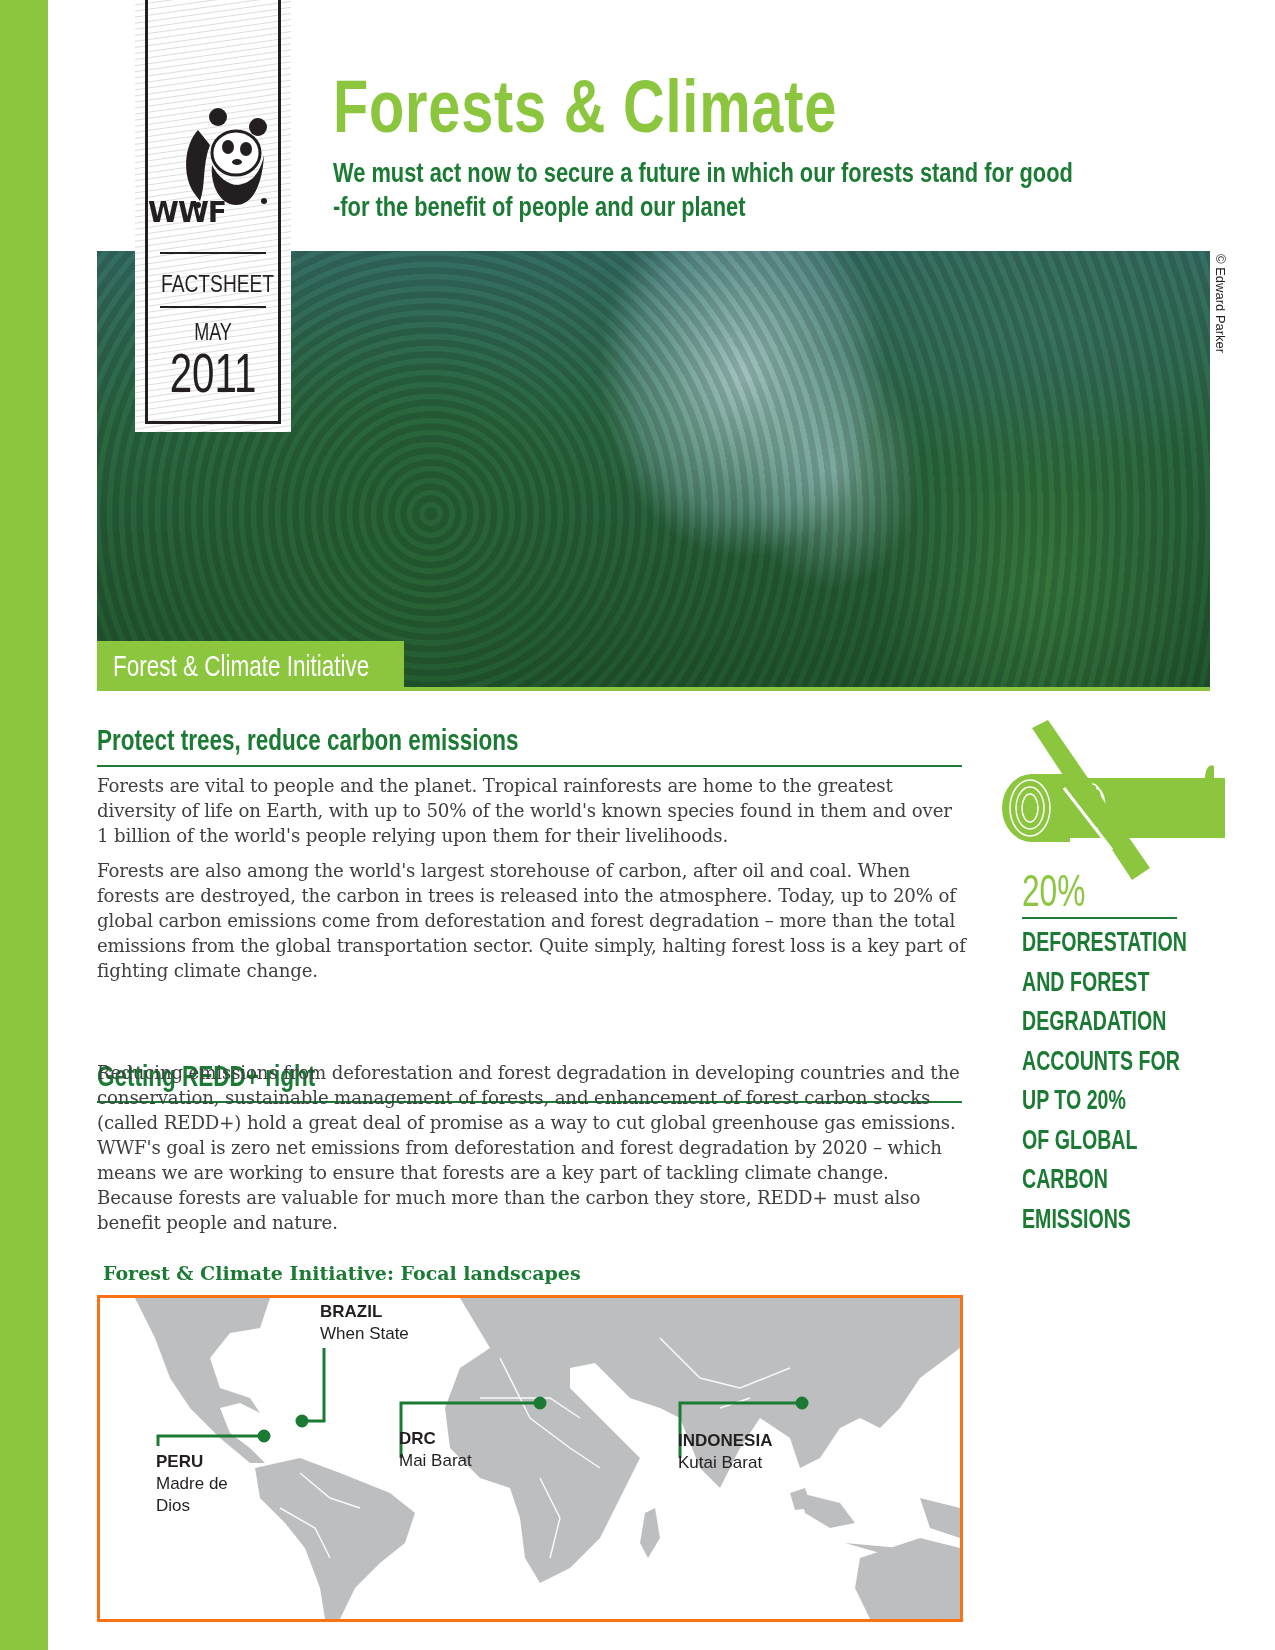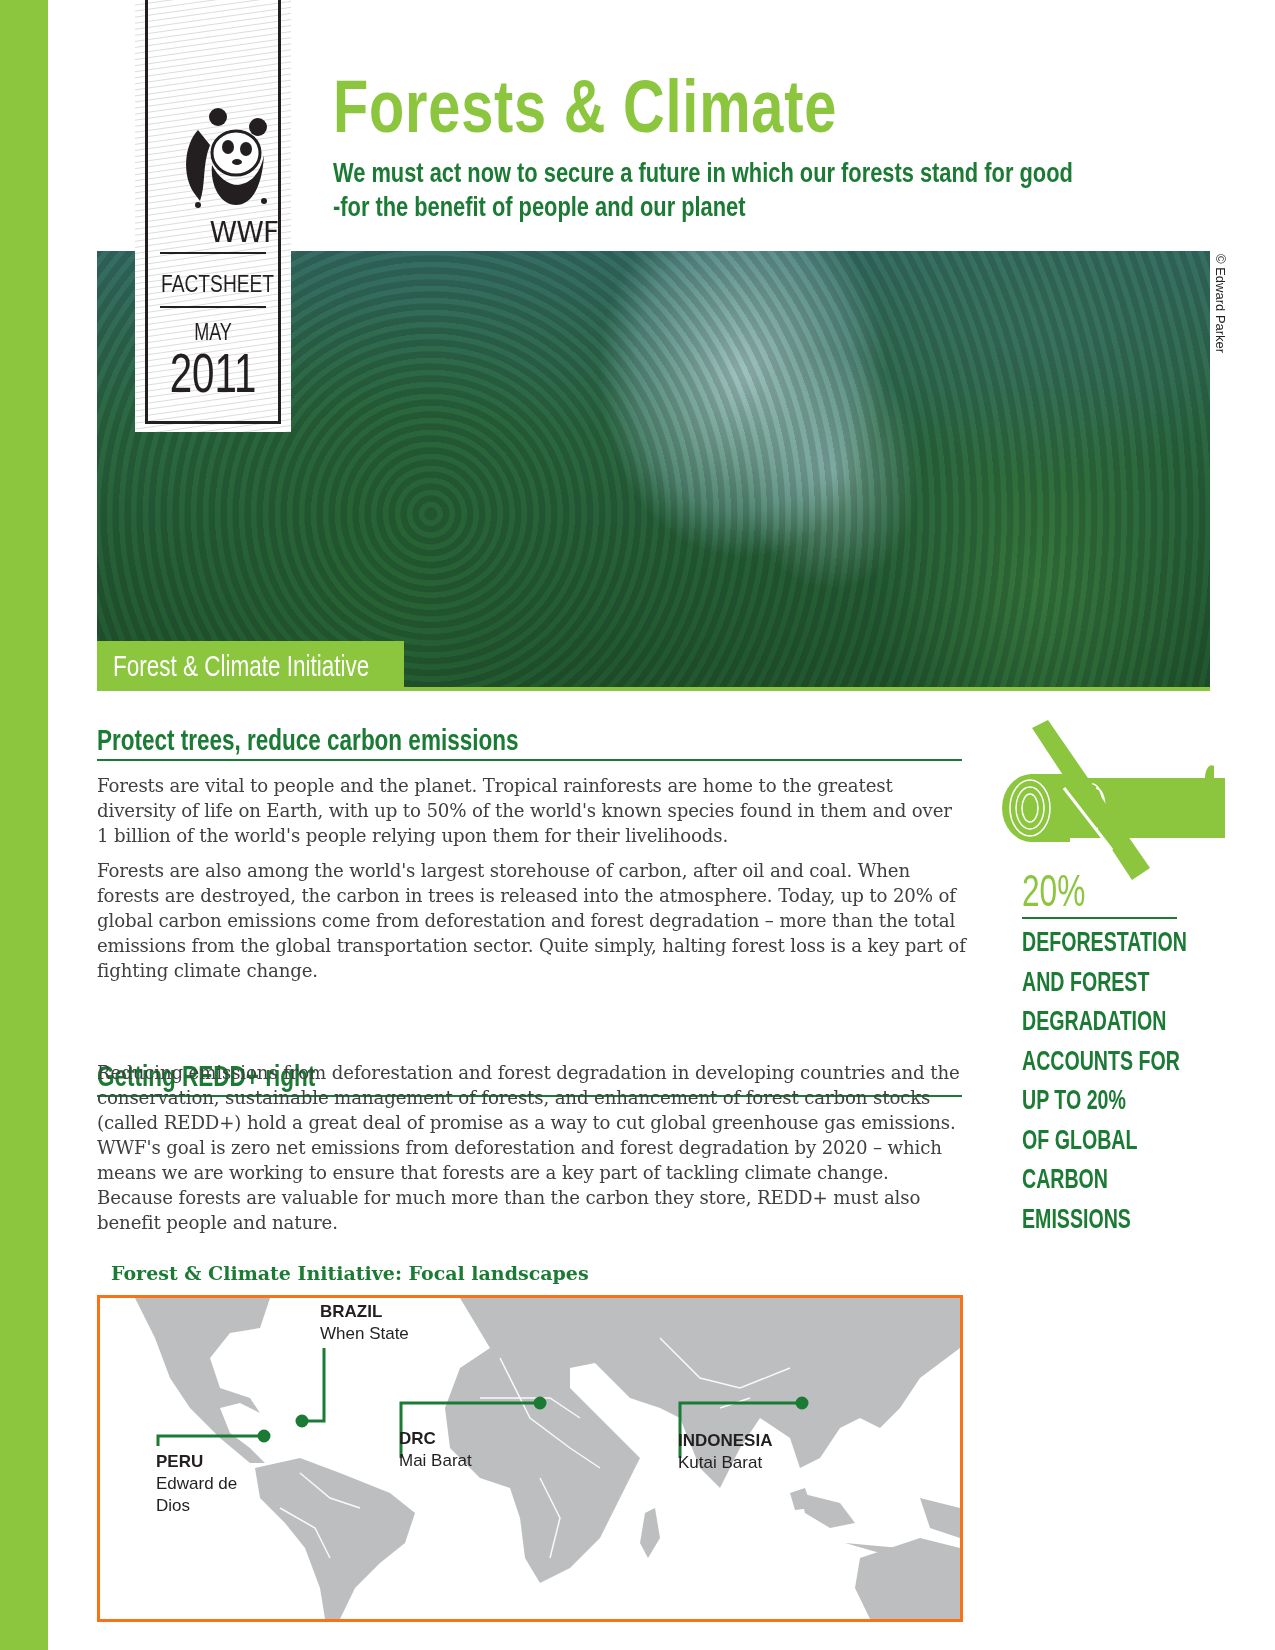--- a/index.html
+++ b/index.html
@@ -6,21 +6,21 @@
   html, body { width: 1275px; height: 1650px; background: #ffffff; overflow: hidden; }
   body { position: relative; font-family: "DejaVu Serif", serif; color: #231f20; }
 
   .green-bar { position: absolute; left: 0; top: 0; width: 48px; height: 1650px; background: #8cc63f; }
 
   
   .wwf-tag { position: absolute; left: 135px; top: 0; width: 156px; height: 432px; z-index: 5;
     background: repeating-linear-gradient(172deg, #ffffff 0px, #ffffff 4px, #dcdcdc 5px, #ffffff 6px); }
   .wwf-tag-inner { position: absolute; left: 10px; right: 10px; top: 0; bottom: 8px; border: 3px solid #231f20; border-top: none; }
   .panda { position: absolute; left: 32px; top: 105px; width: 90px; height: 105px; }
-  .wwf-word { position: absolute; left: 0; right: 0; top: 216px; text-align: right; font-family: "DejaVu Sans", sans-serif; font-weight: normal; font-size: 28px; letter-spacing: -1px; color: #231f20; }
+  .wwf-word { position: absolute; left: 0; right: 0; top: 196px; text-align: left; font-family: "DejaVu Sans", sans-serif; font-weight: bold; font-size: 28px; letter-spacing: -1px; color: #231f20; }
   .tag-rule { position: absolute; left: 12px; right: 12px; height: 2px; background: #231f20; }
   .factsheet { position: absolute; left: 0; right: 0; top: 270px; text-align: center; font-family: "Liberation Sans Narrow", "Liberation Sans", sans-serif; font-size: 24px; transform: scaleX(0.8); letter-spacing: 0; color: #231f20; }
   .may { position: absolute; left: 0; right: 0; top: 318px; text-align: center; font-family: "Liberation Sans", sans-serif; font-size: 24px; transform: scaleX(0.75); color: #231f20; }
   .year { position: absolute; left: 0; right: 0; top: 345px; text-align: center; font-family: "Liberation Sans", sans-serif; font-size: 56px; transform: scaleX(0.72); color: #231f20; line-height: 1; }
 
   
   .title { position: absolute; left: 333px; top: 64px; font-family: "Liberation Sans", sans-serif; font-size: 74px; color: #8cc63f; transform-origin: left top; transform: scaleX(0.78); white-space: nowrap; letter-spacing: 1px; }
   .subtitle { position: absolute; left: 333px; top: 156px; font-family: "Liberation Sans", sans-serif; font-weight: bold; font-size: 28px; line-height: 34px; color: #1b7a33; transform-origin: left top; transform: scaleX(0.78); white-space: nowrap; }
 
   
@@ -34,33 +34,33 @@
       linear-gradient(180deg, #3b7570 0%, #2f6f48 40%, #255c33 100%); }
   .photo::after { content: ""; position: absolute; inset: 0;
     background: repeating-radial-gradient(circle at 30% 60%, rgba(20,60,25,0.25) 0 6px, rgba(80,140,80,0.15) 7px 12px); mix-blend-mode: multiply; }
   .photo-credit { position: absolute; left: 1214px; top: 254px; width: 16px; height: 110px; }
   .photo-credit span { position: absolute; left: 0; top: 0; transform-origin: left top; transform: translateX(14px) rotate(90deg); white-space: nowrap; font-family: "Liberation Sans", sans-serif; font-size: 13px; color: #231f20; }
   .photo-bottom-rule { position: absolute; left: 97px; top: 687px; width: 1113px; height: 4px; background: #8cc63f; }
   .initiative-label { position: absolute; left: 97px; top: 641px; width: 307px; height: 50px; background: #8cc63f; z-index: 2; padding-left: 32px; }
   .initiative-label span { position: absolute; left: 16px; top: 8px; font-family: "Liberation Sans", sans-serif; font-size: 30px; color: #ffffff; transform-origin: left top; transform: scaleX(0.75); white-space: nowrap; }
 
   
-  .section-heading { position: absolute; left: 97px; width: 865px; border-bottom: 2px solid #1b7a33; padding-bottom: 2px; }
+  .section-heading { position: absolute; left: 97px; width: 865px; border-bottom: 2px solid #1b7a33; padding-bottom: 8px; }
   .section-heading span { display: inline-block; font-family: "Liberation Sans", sans-serif; font-weight: bold; font-size: 30px; color: #1b7a33; transform-origin: left top; transform: scaleX(0.75); white-space: nowrap; }
   .para { position: absolute; left: 97px; width: 870px; font-family: "DejaVu Serif", serif; font-size: 18.2px; line-height: 25px; color: #404040; letter-spacing: -0.15px; }
 
   
   .log-icon { position: absolute; left: 1000px; top: 718px; width: 225px; height: 165px; }
   .stat-big { position: absolute; left: 1022px; top: 866px; font-family: "Liberation Sans", sans-serif; font-size: 44px; color: #8cc63f; transform-origin: left top; transform: scaleX(0.72); }
   .stat-rule { position: absolute; left: 1022px; top: 917px; width: 155px; height: 2px; background: #1b7a33; }
   .stat-lines { position: absolute; left: 1022px; top: 922px; }
   .stat-lines div { font-family: "Liberation Sans", sans-serif; font-weight: bold; font-size: 28px; line-height: 39.5px; color: #1b7a33; transform-origin: left top; transform: scaleX(0.7); white-space: nowrap; }
 
   
-  .map-title { position: absolute; left: 103px; top: 1262px; font-family: "DejaVu Serif", serif; font-weight: bold; font-size: 19px; color: #1b7a33; margin-left: 8px; }
+  .map-title { position: absolute; left: 103px; top: 1262px; font-family: "DejaVu Serif", serif; font-weight: bold; font-size: 19px; color: #1b7a33; }
   .map-box { position: absolute; left: 97px; top: 1295px; width: 866px; height: 327px; border: 3px solid #f97316; overflow: hidden; background: #fff; }
   .map-svg { position: absolute; left: 0; top: 0; width: 860px; height: 321px; }
   .map-label { position: absolute; font-family: "Liberation Sans", sans-serif; color: #231f20; font-size: 17px; line-height: 22px; }
   .map-label .country { font-weight: bold; display: block; }
 </style>
 </head>
 <body>
 
 <div class="green-bar"></div>
 
@@ -184,21 +184,21 @@
       <polyline points="580,160 580,105 702,105" fill="none"></polyline>
       <circle cx="702" cy="105" r="5"></circle>
     </g>
   </svg>
   <div class="map-label" style="left:220px; top:3px">
     <span class="country">BRAZIL</span>
     <span>When State</span>
   </div>
   <div class="map-label" style="left:56px; top:153px; width:90px">
     <span class="country">PERU</span>
-    <span>Edward de Dios</span>
+    <span>Madre de Dios</span>
   </div>
   <div class="map-label" style="left:299px; top:130px">
     <span class="country">DRC</span>
     <span>Mai Barat</span>
   </div>
   <div class="map-label" style="left:578px; top:132px">
     <span class="country">INDONESIA</span>
     <span>Kutai Barat</span>
   </div>
 </div>

